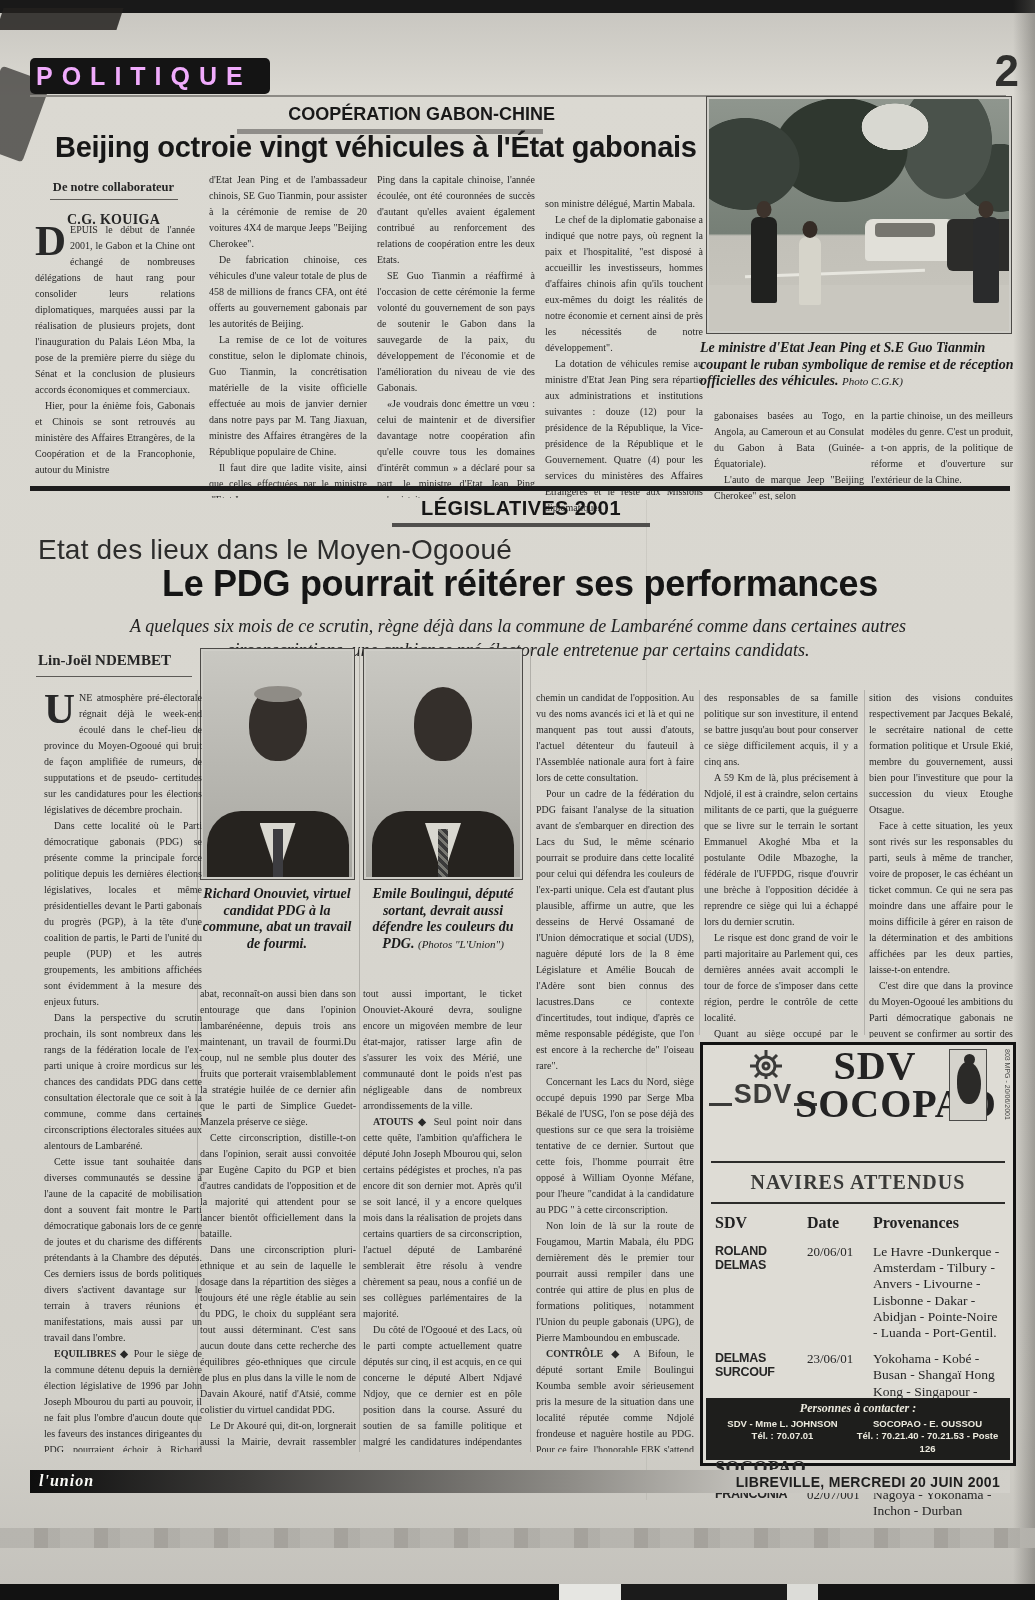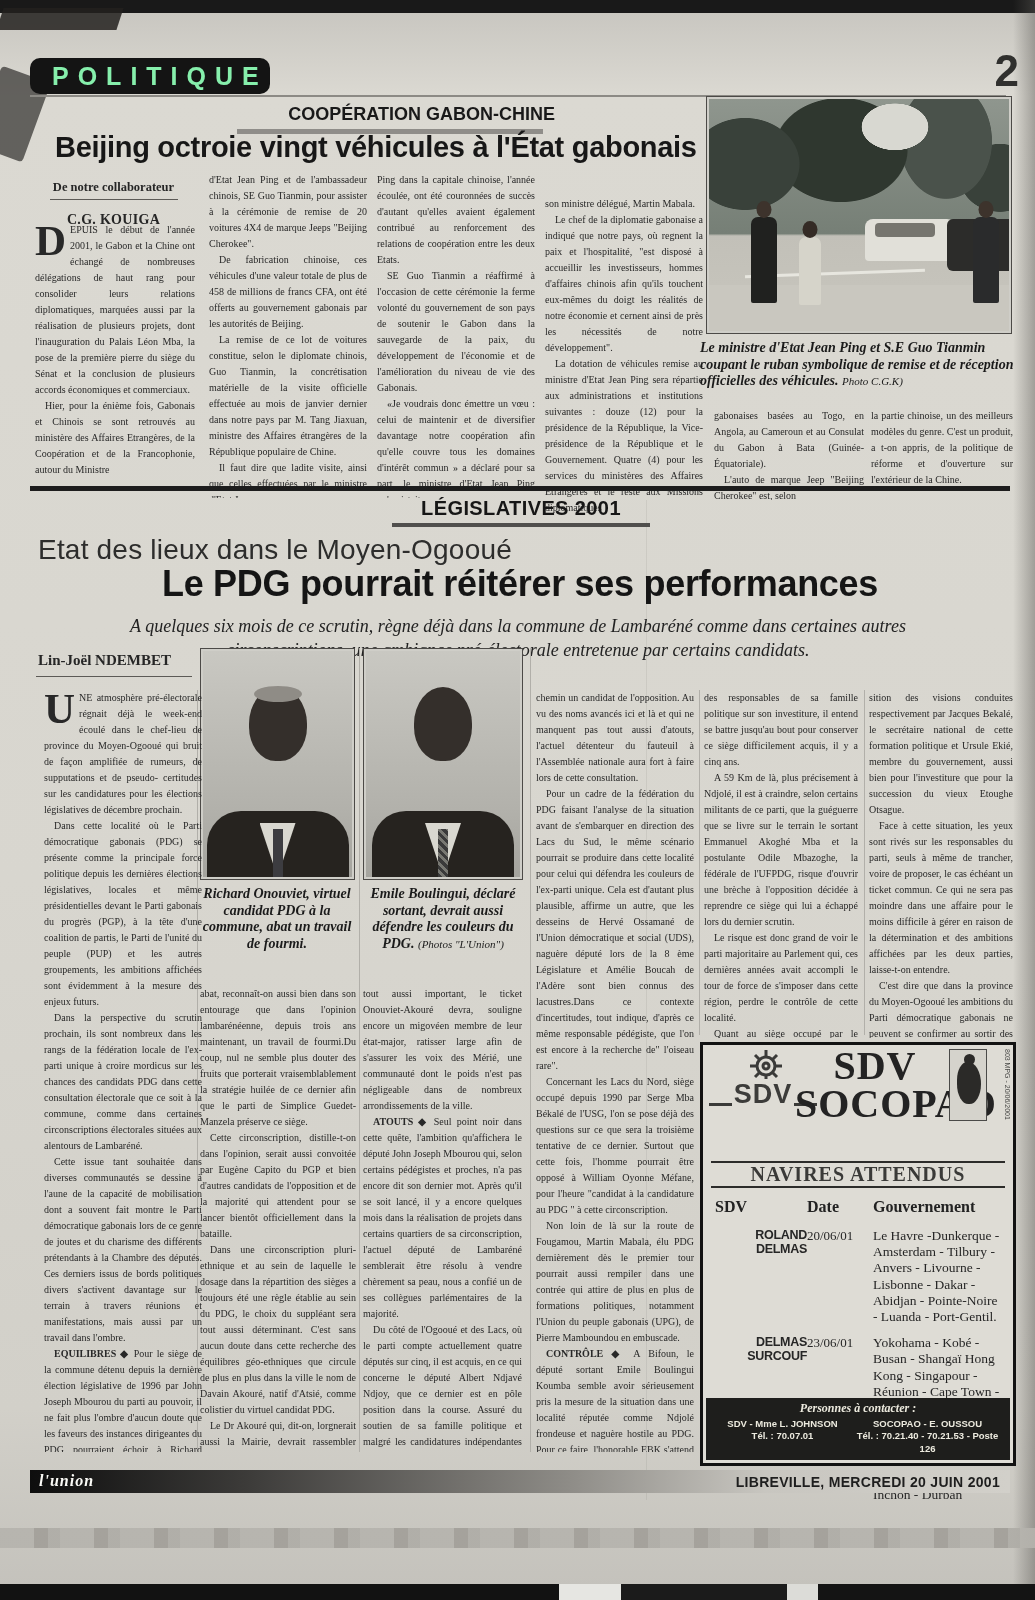--- a/index.html
+++ b/index.html
@@ -16,22 +16,22 @@
   .scan-right-edge { position:absolute; right:0; top:0; width:22px; height:1600px; background:linear-gradient(90deg, transparent, rgba(90,88,84,.45)); }
   .scan-bleed { position:absolute; left:728px; top:108px; width:275px; height:52px; filter:blur(1px); opacity:.5;
     background:repeating-linear-gradient(180deg, rgba(110,110,104,.5) 0 3px, transparent 3px 10px); }
   .scan-band { position:absolute; left:0; top:1528px; width:1035px; height:20px; opacity:.9;
     background:repeating-linear-gradient(90deg,#b5b3ad 0 34px,#a19e98 34px 48px,#aeaca6 48px 60px); }
   .scan-bottom { position:absolute; left:0; top:1584px; width:1035px; height:16px;
     background:linear-gradient(90deg,#121212 0 54%, #e6e6e2 54% 60%, #1b1b1b 60% 76%, #dcdcd8 76% 79%, #141414 79% 100%); }
   .crease { position:absolute; left:646px; top:500px; width:1px; height:1000px; background:rgba(0,0,0,.06); }
 
   
-  .masthead-bar { position:absolute; left:30px; top:58px; width:240px; height:36px; background:#141414; border-radius:10px;
-    color:#86efac; font:700 25px/36px "Liberation Sans", sans-serif; letter-spacing:9px; padding-left:22px; }
+  .masthead-bar { position:absolute; left:30px; top:58px; width:240px; height:36px; background:#141414; border-radius:5px;
+    color:#f0abfc; font:700 25px/36px "Liberation Sans", sans-serif; letter-spacing:9px; padding-left:6px; }
   .page-number { position:absolute; right:16px; top:46px; font:700 44px "Liberation Sans", sans-serif; color:#30302e; }
   .header-rule { position:absolute; left:30px; top:95px; width:976px; height:2px; background:#8c8a85; }
 
   
   .col { position:absolute; overflow:hidden; text-align:justify; font-size:10px; line-height:16px; color:#282828; }
   .col p { margin:0; }
   .col p:not(:first-child){ text-indent:10px; }
   .col b { font-weight:700; }
   .dropcap p:first-child::first-letter { float:left; font-size:43px; line-height:33px; padding:2px 4px 0 0; font-weight:700; }
 
@@ -130,26 +130,26 @@
   .sdv-logo .bar { position:absolute; left:0; top:24px; width:108px; height:3px; background:#3a3a38; }
   .sdv-logo .txt { position:relative; font:700 27px "Liberation Sans", sans-serif; color:#3c3c3a; letter-spacing:1px;
     background:#dedcd5; padding:0 2px; }
   .gear-icon { position:absolute; left:40px; top:-30px; }
   .ad-title { position:absolute; left:92px; top:2px; width:160px; text-align:center;
     font:700 40px/0.95 "Liberation Serif", serif; color:#232323; letter-spacing:1px; }
   .stamp { position:absolute; right:26px; top:4px; width:38px; height:72px; border:1px solid #4a4a48; background:#d5d3cc; }
   .stamp .blob { position:absolute; left:7px; top:12px; width:24px; height:42px; background:#2b2a28; border-radius:45% 55% 50% 50%; }
   .stamp .blob::before { content:""; position:absolute; top:-8px; left:7px; width:11px; height:11px; border-radius:50%; background:#2b2a28; }
   .side-note { position:absolute; right:2px; top:4px; writing-mode:vertical-rl; font:7px "Liberation Sans", sans-serif; color:#4a4a48; }
-  .navires { position:relative; margin:4px 8px 0; border-top:2px solid #2c2c2a; border-bottom:2px solid #2c2c2a; padding:0 0;
+  .navires { position:relative; margin:4px 8px 0; border-top:2px solid #2c2c2a; border-bottom:2px solid #2c2c2a; padding:8px 0;
     text-align:center; font:700 20px "Liberation Serif", serif; color:#3a3a38; letter-spacing:1px; }
   .ship-table { margin:10px 12px 0; font-family:"Liberation Serif", serif; }
   .ship-hdr { display:grid; grid-template-columns:92px 66px 1fr; font:700 16px "Liberation Serif", serif; color:#222; margin-bottom:12px; }
   .ship-row { display:grid; grid-template-columns:92px 66px 1fr; margin-bottom:10px; }
-  .ship-name { font:700 12.5px "Liberation Sans", sans-serif; letter-spacing:-.3px;text-align:right; }
+  .ship-name { font:700 12.5px "Liberation Sans", sans-serif; letter-spacing:-.3px; }
   .ship-date { font:13px "Liberation Serif", serif; }
   .ship-route { font:13.5px/1.2 "Liberation Serif", serif; }
   .socopao-label { margin:2px 0 8px; font:700 18px "Liberation Serif", serif; letter-spacing:.5px; }
   .contact { position:absolute; left:3px; right:3px; bottom:3px; background:#1e1e1c; color:#eceade; padding:3px 4px 5px; }
   .contact .title { text-align:center; font:italic 700 12px "Liberation Serif", serif; }
   .contact .cols { display:flex; justify-content:flex-start; margin-top:2px; }
   .contact .c { font:700 9.5px/1.3 "Liberation Sans", sans-serif; text-align:center; width:49%; }
 
   
   .pagefooter { position:absolute; left:30px; top:1470px; width:980px; height:23px;
@@ -270,21 +270,21 @@
   <figure class="portrait p3 photo3">
     <div class="inner">
       <div class="head"></div>
       <div class="shoulders"></div>
       <div class="shirt"></div>
       <div class="tie"></div>
     </div>
   </figure>
   <figcaption class="caption2 pcap">Richard Onouviet, virtuel candidat PDG à la commune, abat un travail de fourmi.</figcaption>
   <figcaption class="caption3 pcap">
-    <span>Emile Boulingui, déclaré sortant, devrait aussi défendre les couleurs du PDG.</span>
+    <span>Emile Boulingui, député sortant, devrait aussi défendre les couleurs du PDG.</span>
     <span class="credit">(Photos "L'Union")</span>
   </figcaption>
 
   <div class="col dropcap a2c1">
       <p>UNE atmosphère pré-électorale régnait déjà le week-end écoulé dans le chef-lieu de province du Moyen-Ogooué qui bruit de façon amplifiée de rumeurs, de supputations et de pseudo- certitudes sur les candidatures pour les élections législatives de décembre prochain.</p>
       <p>Dans cette localité où le Parti démocratique gabonais (PDG) se présente comme la principale force politique depuis les dernières élections législatives, locales et même présidentielles devant le Parti gabonais du progrès (PGP), à la tête d'une coalition de partis, le Parti de l'unité du peuple (PUP) et les autres groupements, les ambitions affichées sont évidemment à la mesure des enjeux futurs.</p>
       <p>Dans la perspective du scrutin prochain, ils sont nombreux dans les rangs de la fédération locale de l'ex-parti unique à croire mordicus sur les chances des candidats PDG dans cette consultation électorale que ce soit à la commune, comme dans certaines circonscriptions électorales situées aux alentours de Lambaréné.</p>
       <p>Cette issue tant souhaitée dans diverses communautés se dessine à l'aune de la capacité de mobilisation dont a souvent fait montre le Parti démocratique gabonais lors de ce genre de joutes et du charisme des différents prétendants à la Chambre des députés. Ces derniers issus de bords politiques divers s'activent davantage sur le terrain à travers réunions et manifestations, mais aussi par un travail dans l'ombre.</p>
       <p><b>EQUILIBRES ◆ </b>Pour le siège de la commune détenu depuis la dernière élection législative de 1996 par John Joseph Mbourou du parti au pouvoir, il ne fait plus l'ombre d'aucun doute que les faveurs des instances dirigeantes du PDG pourraient échoir à Richard Auguste Onouviet, l'actuel ministre des Eaux et Forêts, qui ne fait plus de mystère sur ses ambitions.</p>
       <p>Fin tacticien, l'ancien directeur général de la Banque gabonaise de développement BGD)</p>
@@ -349,21 +349,21 @@
       <div class="stamp">
           <div class="blob"></div>
         </div>
       <div class="side-note">803 MPG - 20/06/2001</div>
     </div>
     <div class="navires">NAVIRES ATTENDUS</div>
     <div class="ship-table">
       <div class="ship-hdr">
         <div>SDV</div>
         <div>Date</div>
-        <div>Gouvernement</div>
+        <div>Provenances</div>
       </div>
       <div class="ship-row">
         <div class="ship-name">ROLAND DELMAS</div>
         <div class="ship-date">20/06/01</div>
         <div class="ship-route">Le Havre -Dunkerque - Amsterdam - Tilbury - Anvers - Livourne - Lisbonne - Dakar - Abidjan - Pointe-Noire - Luanda - Port-Gentil.</div>
       </div>
       <div class="ship-row">
         <div class="ship-name">DELMAS SURCOUF</div>
         <div class="ship-date">23/06/01</div>
         <div class="ship-route">Yokohama - Kobé - Busan - Shangaï Hong Kong - Singapour - Réunion - Cape Town - Luanda - Pointe-Noire Matadi.</div>

